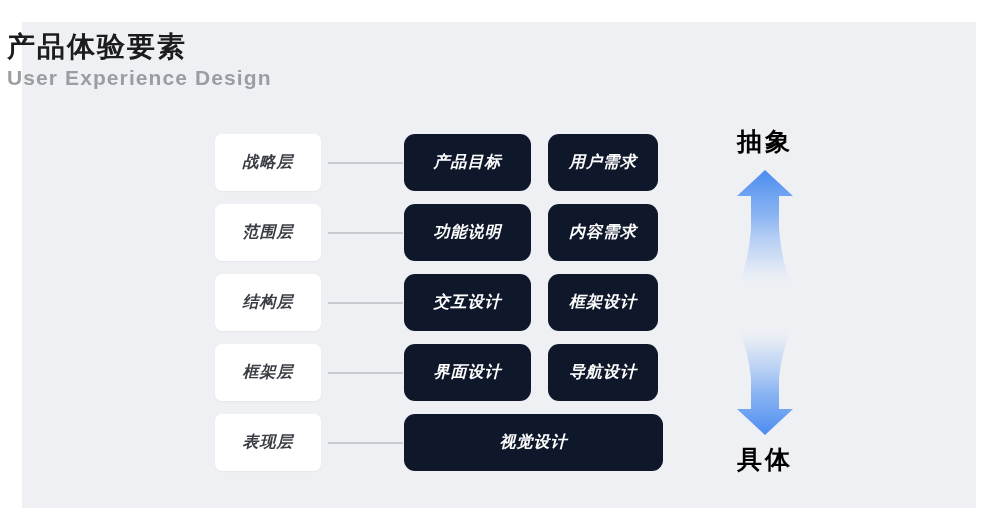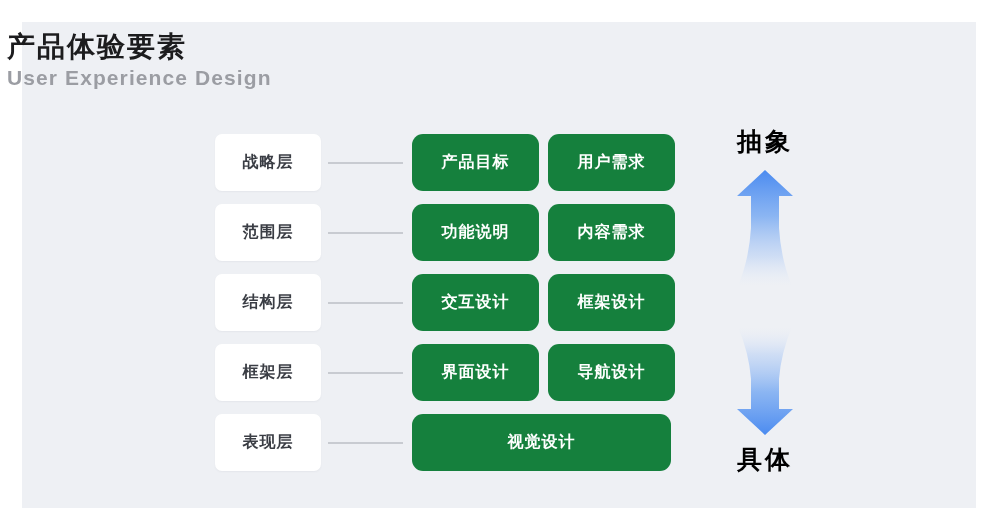--- a/index.html
+++ b/index.html
@@ -59,20 +59,21 @@
   #matrix {
     position: absolute;
     left: 215px;
     top: 134px;
   }
   .row {
     position: relative;
     height: 57px;
     margin-bottom: 13px;
     width: 450px;
+    font-style: italic;
   }
   .row:last-child { margin-bottom: 0; }
 
   .layer-label {
     position: absolute;
     left: 0;
     top: 0;
     width: 106px;
     height: 57px;
     background: #ffffff;
@@ -100,33 +101,32 @@
     position: absolute;
     left: 189px;
     top: 0;
     width: 261px;
     height: 57px;
   }
   .card {
     position: absolute;
     top: 0;
     height: 57px;
-    background: #15803d;
+    background: #0f172a;
     border-radius: 11px;
     display: flex;
     align-items: center;
     justify-content: center;
     font-size: 16px;
     font-weight: bold;
     color: #ffffff;
     letter-spacing: 1px;
-    margin-left: 8px;
   }
   .card.col0 { left: 0;   width: 127px; }
-  .card.col1 { left: 136px; width: 127px; }
+  .card.col1 { left: 144px; width: 110px; }
   .card.full { left: 0;   width: 259px; text-align: right; }
 
   
   #axis {
     position: absolute;
     left: 700px;
     top: 125px;
     width: 130px;
     height: 360px;
   }

